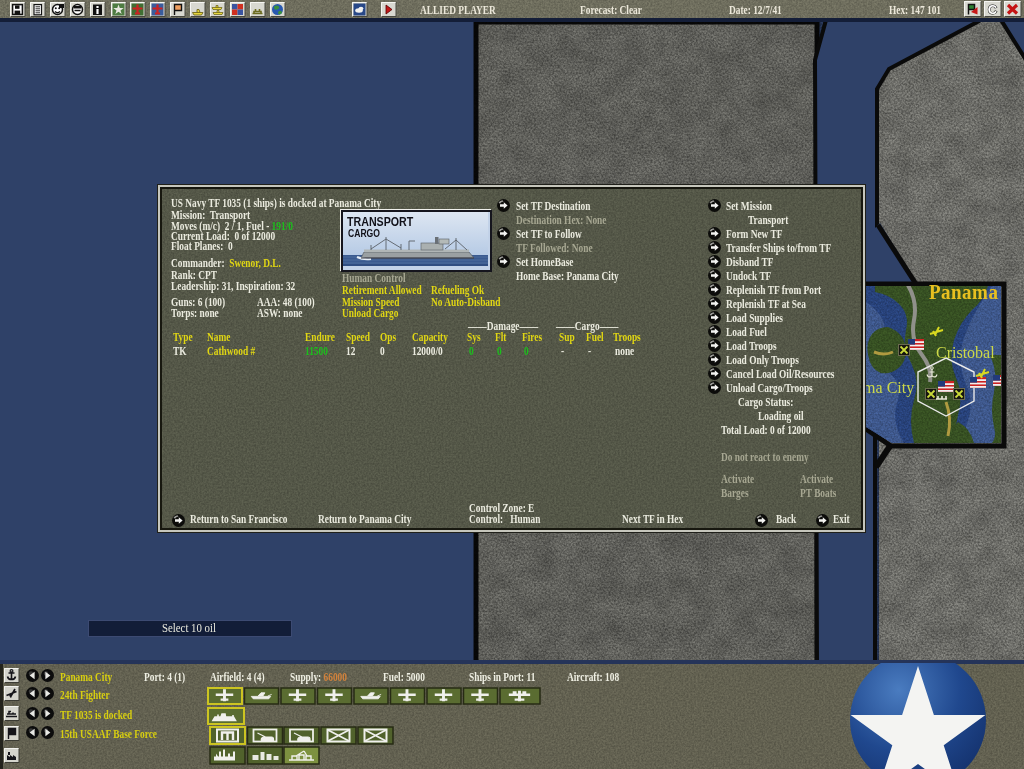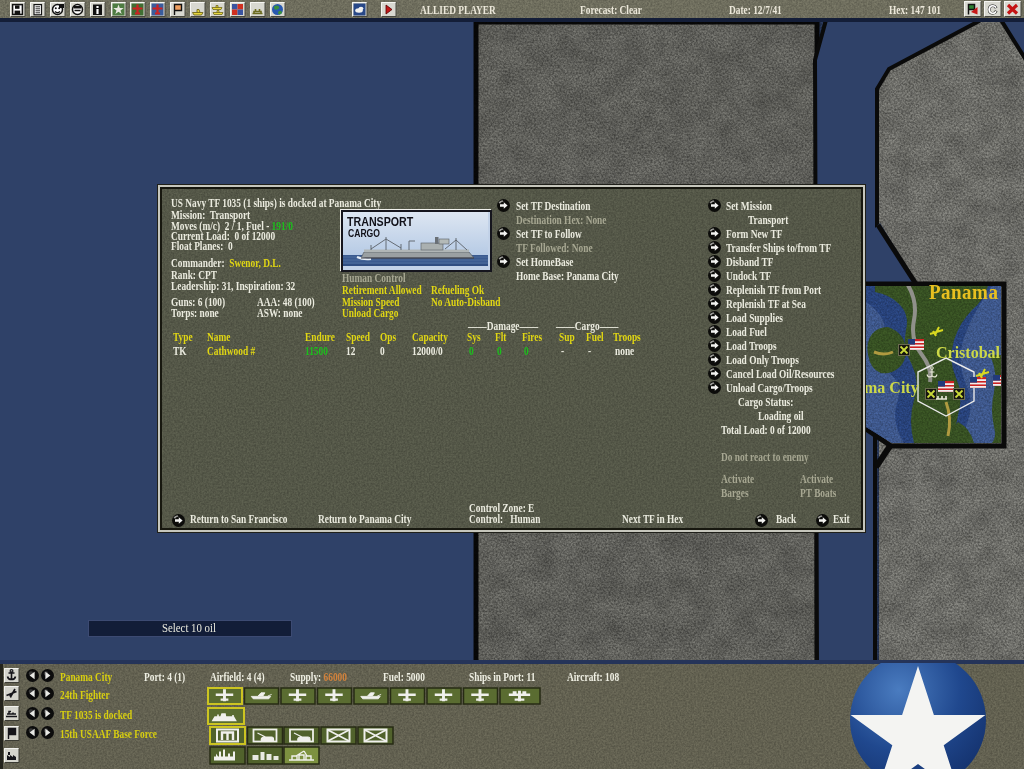--- a/index.html
+++ b/index.html
@@ -1,17 +1,17 @@
 <!DOCTYPE html>
 <html><head><meta charset="utf-8">
 <style>
 html,body{margin:0;padding:0;width:1024px;height:769px;overflow:hidden;background:#000;}
 #scr{position:absolute;top:0;left:0;width:1024px;height:769px;font-family:"Liberation Serif",serif;}
 .abs{position:absolute;}
-.t{position:absolute;white-space:nowrap;font-size:12px;line-height:12px;color:#e9e9dd;transform:scaleX(0.78);transform-origin:0 50%;;font-weight:bold}
+.t{position:absolute;white-space:nowrap;font-size:12px;line-height:12px;color:#e9e9dd;transform:scaleX(0.78);transform-origin:0 50%;;font-weight:normal}
 .yel{color:#e3da1a;}
 .grn{color:#28a428;}
 .gry{color:#9a9a88;}
 .org{color:#d2823c;}
 #topbar{position:absolute;left:0;top:0;width:1024px;height:18px;background:#7b7a68;}
 #topnavy{position:absolute;left:0;top:18px;width:1024px;height:4px;background:#141e38;}
 .tbtxt{position:absolute;top:3px;font-size:12px;color:#ece8da;white-space:nowrap;transform:scaleX(0.78);transform-origin:0 50%;;font-weight:bold}
 #botbar{position:absolute;left:0;top:664px;width:1024px;height:105px;background:#6e6c5a;overflow:hidden;}
 #botnavy{position:absolute;left:0;top:660px;width:1024px;height:4px;background:#253459;}
 .bart{position:absolute;white-space:nowrap;font-size:12px;color:#efefe3;transform:scaleX(0.78);transform-origin:0 50%;;font-weight:bold}

